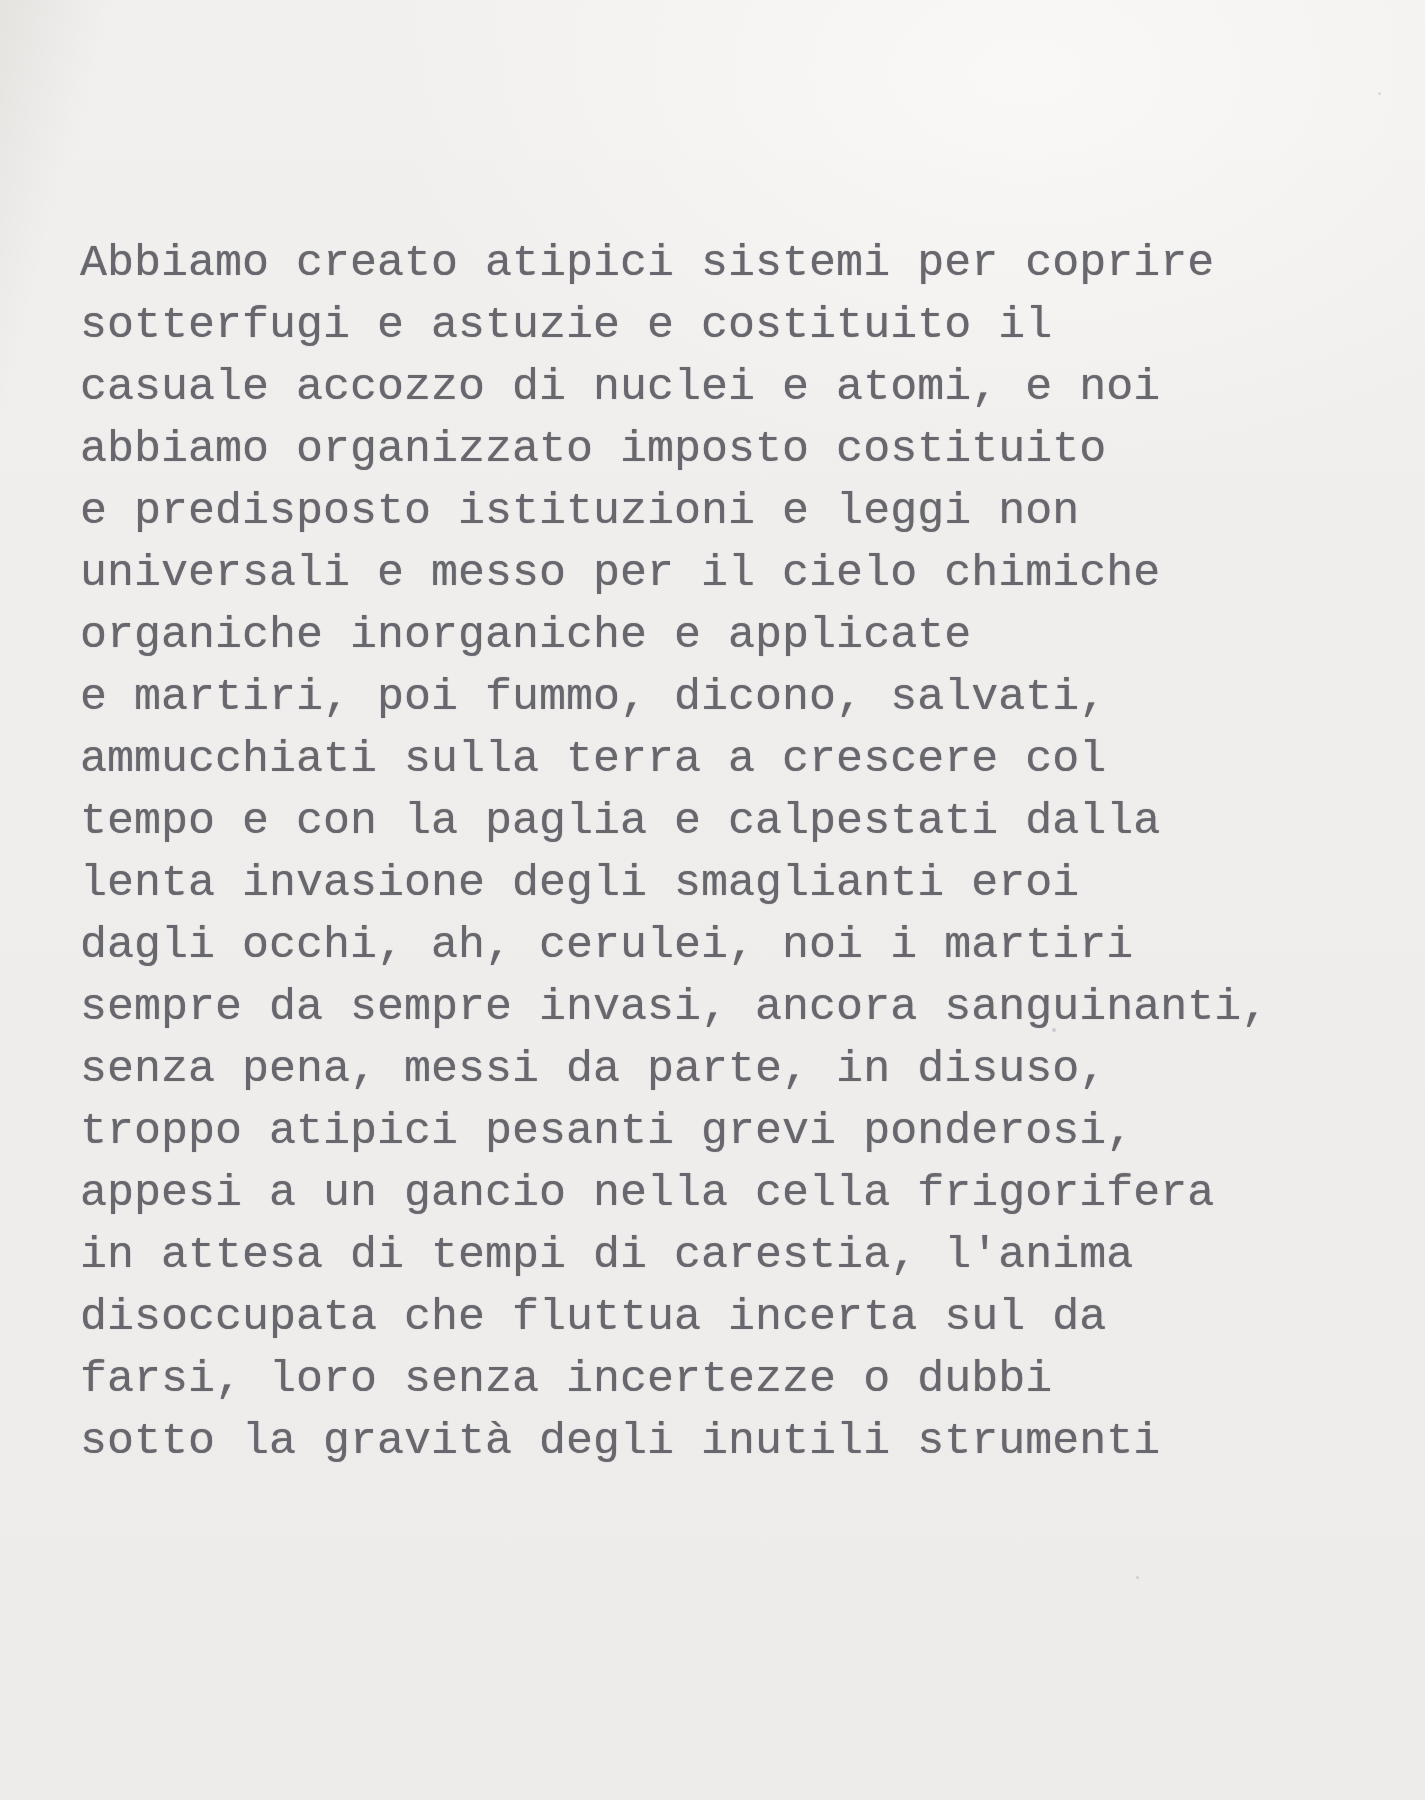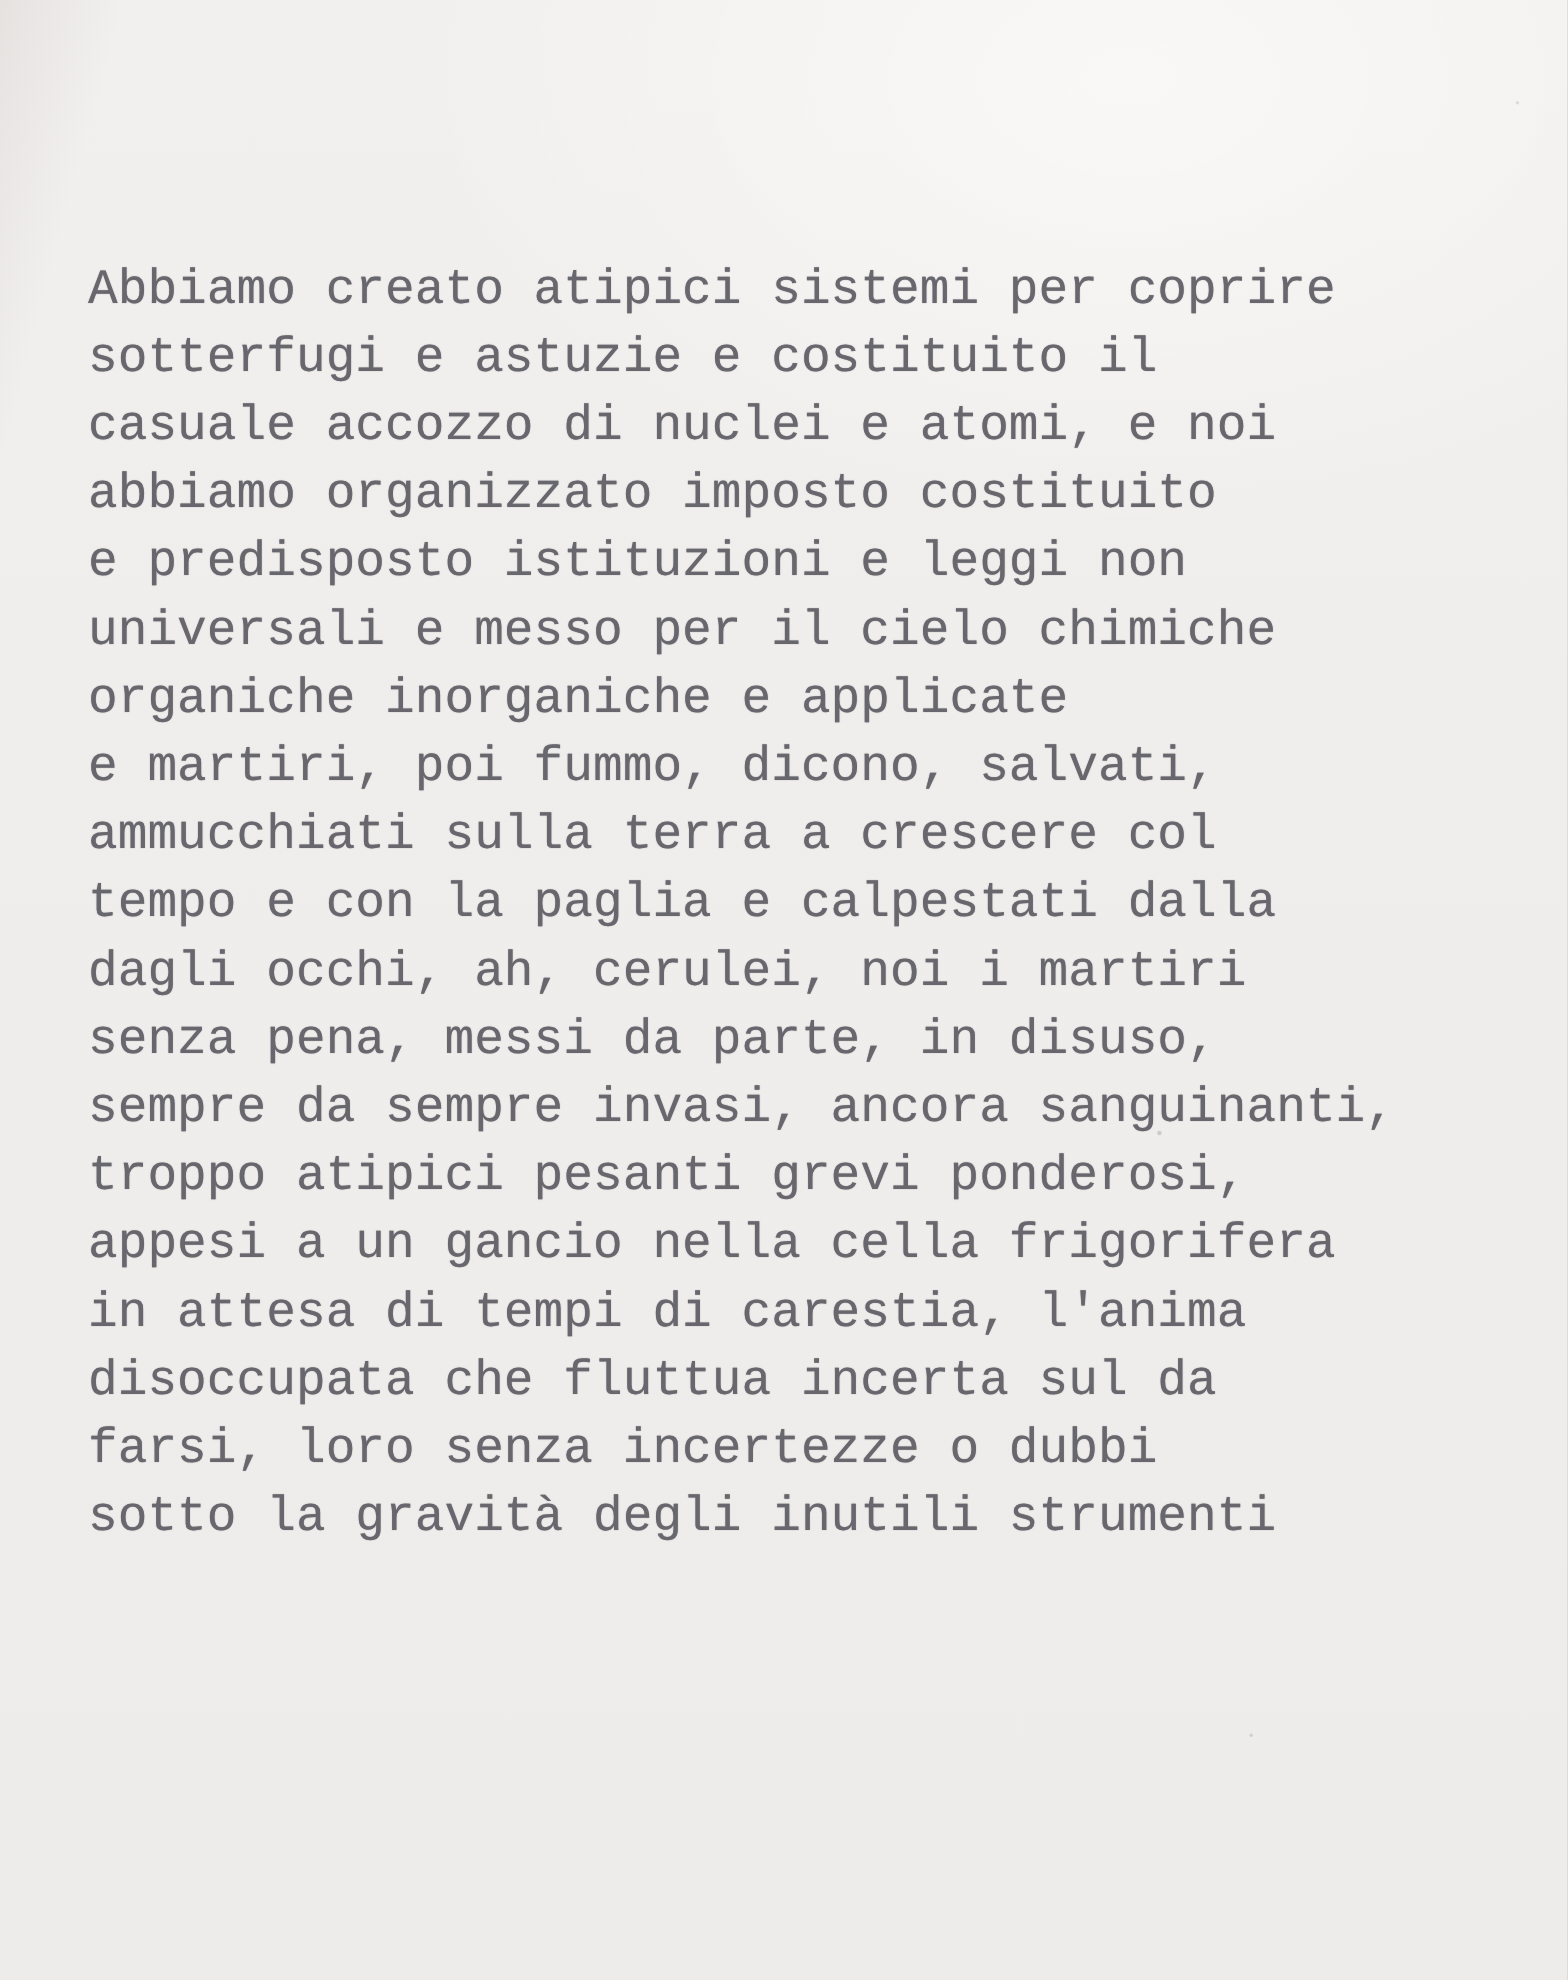--- a/index.html
+++ b/index.html
@@ -55,23 +55,24 @@
     <div class="poem-line">Abbiamo creato atipici sistemi per coprire</div>
     <div class="poem-line">sotterfugi e astuzie e costituito il</div>
     <div class="poem-line">casuale accozzo di nuclei e atomi, e noi</div>
     <div class="poem-line">abbiamo organizzato imposto costituito</div>
     <div class="poem-line">e predisposto istituzioni e leggi non</div>
     <div class="poem-line">universali e messo per il cielo chimiche</div>
     <div class="poem-line">organiche inorganiche e applicate</div>
     <div class="poem-line">e martiri, poi fummo, dicono, salvati,</div>
     <div class="poem-line">ammucchiati sulla terra a crescere col</div>
     <div class="poem-line">tempo e con la paglia e calpestati dalla</div>
+    <div class="poem-line">lenta invasione degli smaglianti eroi</div>
     <div class="poem-line">dagli occhi, ah, cerulei, noi i martiri</div>
+    <div class="poem-line">sempre da sempre invasi, ancora sanguinanti,</div>
     <div class="poem-line">senza pena, messi da parte, in disuso,</div>
-    <div class="poem-line">sempre da sempre invasi, ancora sanguinanti,</div>
     <div class="poem-line">troppo atipici pesanti grevi ponderosi,</div>
     <div class="poem-line">appesi a un gancio nella cella frigorifera</div>
     <div class="poem-line">in attesa di tempi di carestia, l'anima</div>
     <div class="poem-line">disoccupata che fluttua incerta sul da</div>
     <div class="poem-line">farsi, loro senza incertezze o dubbi</div>
     <div class="poem-line">sotto la gravità degli inutili strumenti</div>
   </div>
 
   <div class="speck s1"></div>
   <div class="speck s2"></div>

